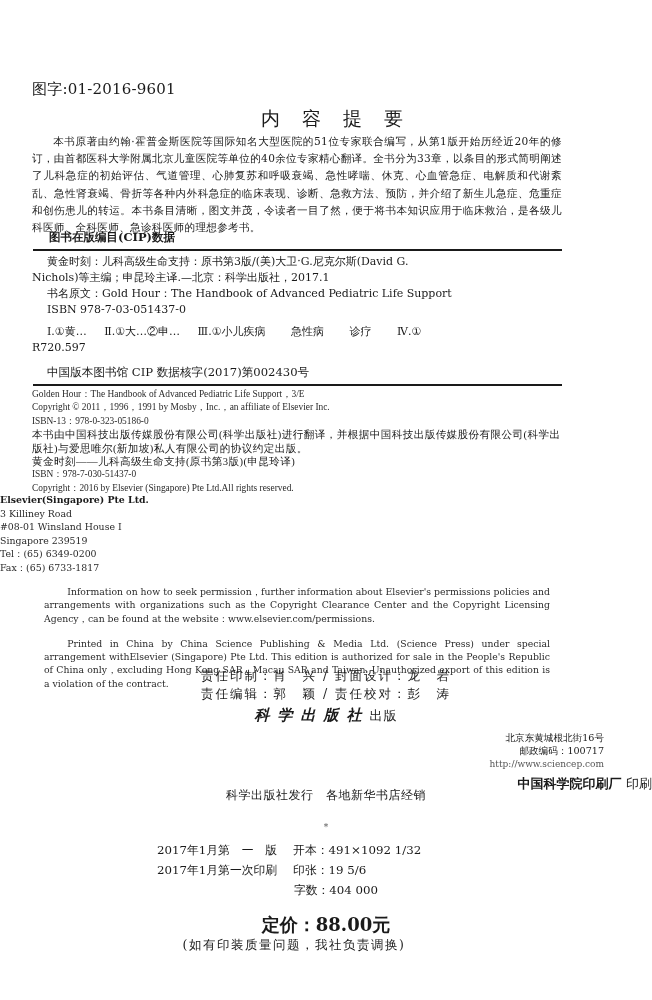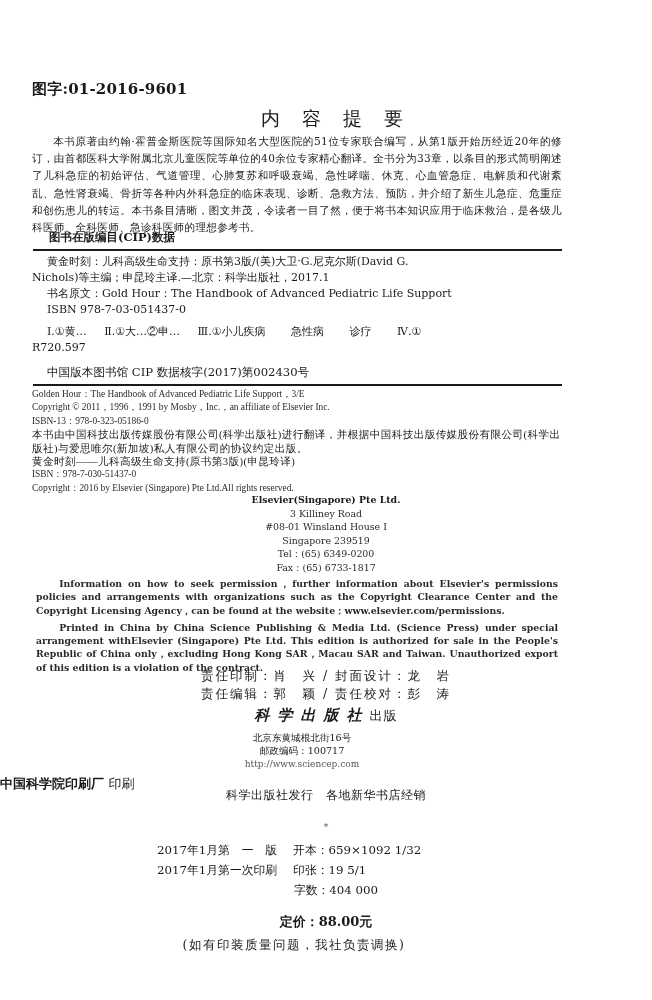--- a/index.html
+++ b/index.html
@@ -2,63 +2,63 @@
 <html><head>
   <meta charset="utf-8">
   <style>
     html, body { margin: 0; padding: 0; background: #ffffff; }
     body {
       width: 652px; height: 1000px; position: relative; overflow: hidden;
       font-family: "DejaVu Serif", "Liberation Serif", serif;
       color: #1a1a1a;
     }
     .abs { position: absolute; white-space: nowrap; }
-    .reg-no { left: 32px; top: 80px; font-size: 15px; font-weight: bold; letter-spacing: 0.2px; }
+    .reg-no { left: 32px; top: 80px; font-size: 15px; font-weight: normal; letter-spacing: 0.2px; }
     .title { left: 0; width: 652px; text-align: center; top: 106px; font-size: 19px; letter-spacing: 22px; padding-left: 34px; box-sizing: border-box; }
     .summary { left: 32px; top: 133px; width: 530px; font-size: 10.6px; line-height: 17.2px; }
     .summary p { margin: 0; text-indent: 2em; text-align: justify; text-align-last: left; white-space: normal; letter-spacing: 0.3px; }
     .cip-heading { left: 49px; top: 230px; font-size: 11.5px; font-weight: bold; }
     .rule { position: absolute; left: 33px; width: 529px; height: 2px; background: #1a1a1a; }
     .rule.r1 { top: 249px; }
     .rule.r2 { top: 384px; }
     .cip { left: 32px; top: 254px; width: 530px; font-size: 11px; line-height: 16px; }
     .cip p { margin: 0; white-space: normal; }
     .cip .ind { text-indent: 15px; }
     .cip .gap { margin-top: 6px; }
     .cip .big { font-size: 11.6px; margin-top: 8px; text-indent: 15px; }
     .cip .sp { display: inline-block; width: 14px; }
     .cip .sp2 { display: inline-block; width: 22px; }
     .eng { left: 32px; top: 388px; width: 530px; font-size: 9.4px; line-height: 13.4px; color: #2a2a2a; font-family: Liberation Serif, serif; }
     .eng p { margin: 0; white-space: normal; }
     .eng .cn { font-size: 10.6px; letter-spacing: 0.4px; color: #1a1a1a; }
-    .addr { left: 0; width: 652px; top: 493px; text-align: center; font-size: 9.4px; line-height: 13.6px; color: #2a2a2a; }
+    .addr { left: 0; width: 652px; top: 493px; text-align: left; font-size: 9.4px; line-height: 13.6px; color: #2a2a2a; }
     .addr p { margin: 0; }
     .addr .bold { font-weight: bold; color: #1a1a1a; }
     .notice { left: 32px; top: 573px; width: 530px; font-size: 9.3px; line-height: 13.3px; color: #2a2a2a; }
-    .notice p { margin: 4px; white-space: normal; text-align: justify; font-weight: bold; }
+    .notice p { margin: 12px; white-space: normal; text-align: justify; }
     .notice .ind { text-indent: 2.5em; }
     .credits { left: 0; width: 652px; top: 667px; text-align: center; font-size: 12.5px; line-height: 18px; letter-spacing: 2px; }
     .credits p { margin: 0; }
     .publisher { left: 0; width: 652px; top: 706px; text-align: center; font-size: 15px; font-weight: bold; letter-spacing: 2px; }
     .publisher .brush { letter-spacing: 8px; font-style: italic; }
     .publisher .plain { font-weight: normal; font-size: 13px; letter-spacing: 1px; }
-    .pub-addr { left: 0; width: 604px; top: 731px; text-align: center; font-size: 9.6px; line-height: 13.4px; }
+    .pub-addr { left: 0; width: 604px; top: 731px; text-align: right; font-size: 9.6px; line-height: 13.4px; }
     .pub-addr p { margin: 0; }
     .pub-addr .url { color: #555; font-size: 9px; }
-    .printer { left: 0; width: 652px; top: 775px; text-align: left; font-size: 13px; font-weight: bold; }
+    .printer { left: 0; width: 652px; top: 775px; text-align: right; font-size: 13px; font-weight: bold; }
     .printer .plain { font-weight: normal; }
     .dist { left: 0; width: 652px; top: 787px; text-align: center; font-size: 12px; letter-spacing: 0.5px; }
     .star { left: 0; width: 652px; top: 822px; text-align: center; font-size: 9px; color: #555; }
     .pub-info { left: 0; width: 652px; top: 840px; font-size: 11.8px; line-height: 20px; }
     .pub-info p { margin: 0; }
     .pub-info .l1 { padding-left: 157px; }
     .pub-info .l2 { padding-left: 157px; }
     .pub-info .l3 { text-align: center; padding-left: 20px; }
     .pub-info .gap { display: inline-block; width: 16px; }
-    .price { left: 0; width: 652px; top: 913px; text-align: center; font-size: 13px; font-weight: bold; }
+    .price { left: 0; width: 652px; top: 913px; text-align: center; font-size: 18px; font-weight: bold; }
     .replace { left: 0; width: 588px; top: 937px; text-align: center; font-size: 12.5px; letter-spacing: 1.5px; }
   </style>
 </head>
 <body>
 
 <div class="abs reg-no">图字:01-2016-9601</div>
 
 <div class="abs title">内容提要</div>
 
 <div class="abs summary">
@@ -129,23 +129,23 @@
   <span>中国科学院印刷厂</span>
   <span class="plain">印刷</span>
 </div>
 
 <div class="abs dist">科学出版社发行　各地新华书店经销</div>
 
 <div class="abs star">*</div>
 
 <div class="abs pub-info">
   <p class="l1">
-    <span>2017年1月第　一　版</span><span class="gap"></span><span>开本：659×1092 1/32</span>
+    <span>2017年1月第　一　版</span><span class="gap"></span><span>开本：491×1092 1/32</span>
   </p>
   <p class="l2">
-    <span>2017年1月第一次印刷</span><span class="gap"></span><span>印张：19 5/1</span>
+    <span>2017年1月第一次印刷</span><span class="gap"></span><span>印张：19 5/6</span>
   </p>
   <p class="l3">字数：404 000</p>
 </div>
 
 <div class="abs price">定价：88.00元</div>
 
 <div class="abs replace">(如有印装质量问题，我社负责调换)</div>
 
 </body></html>

